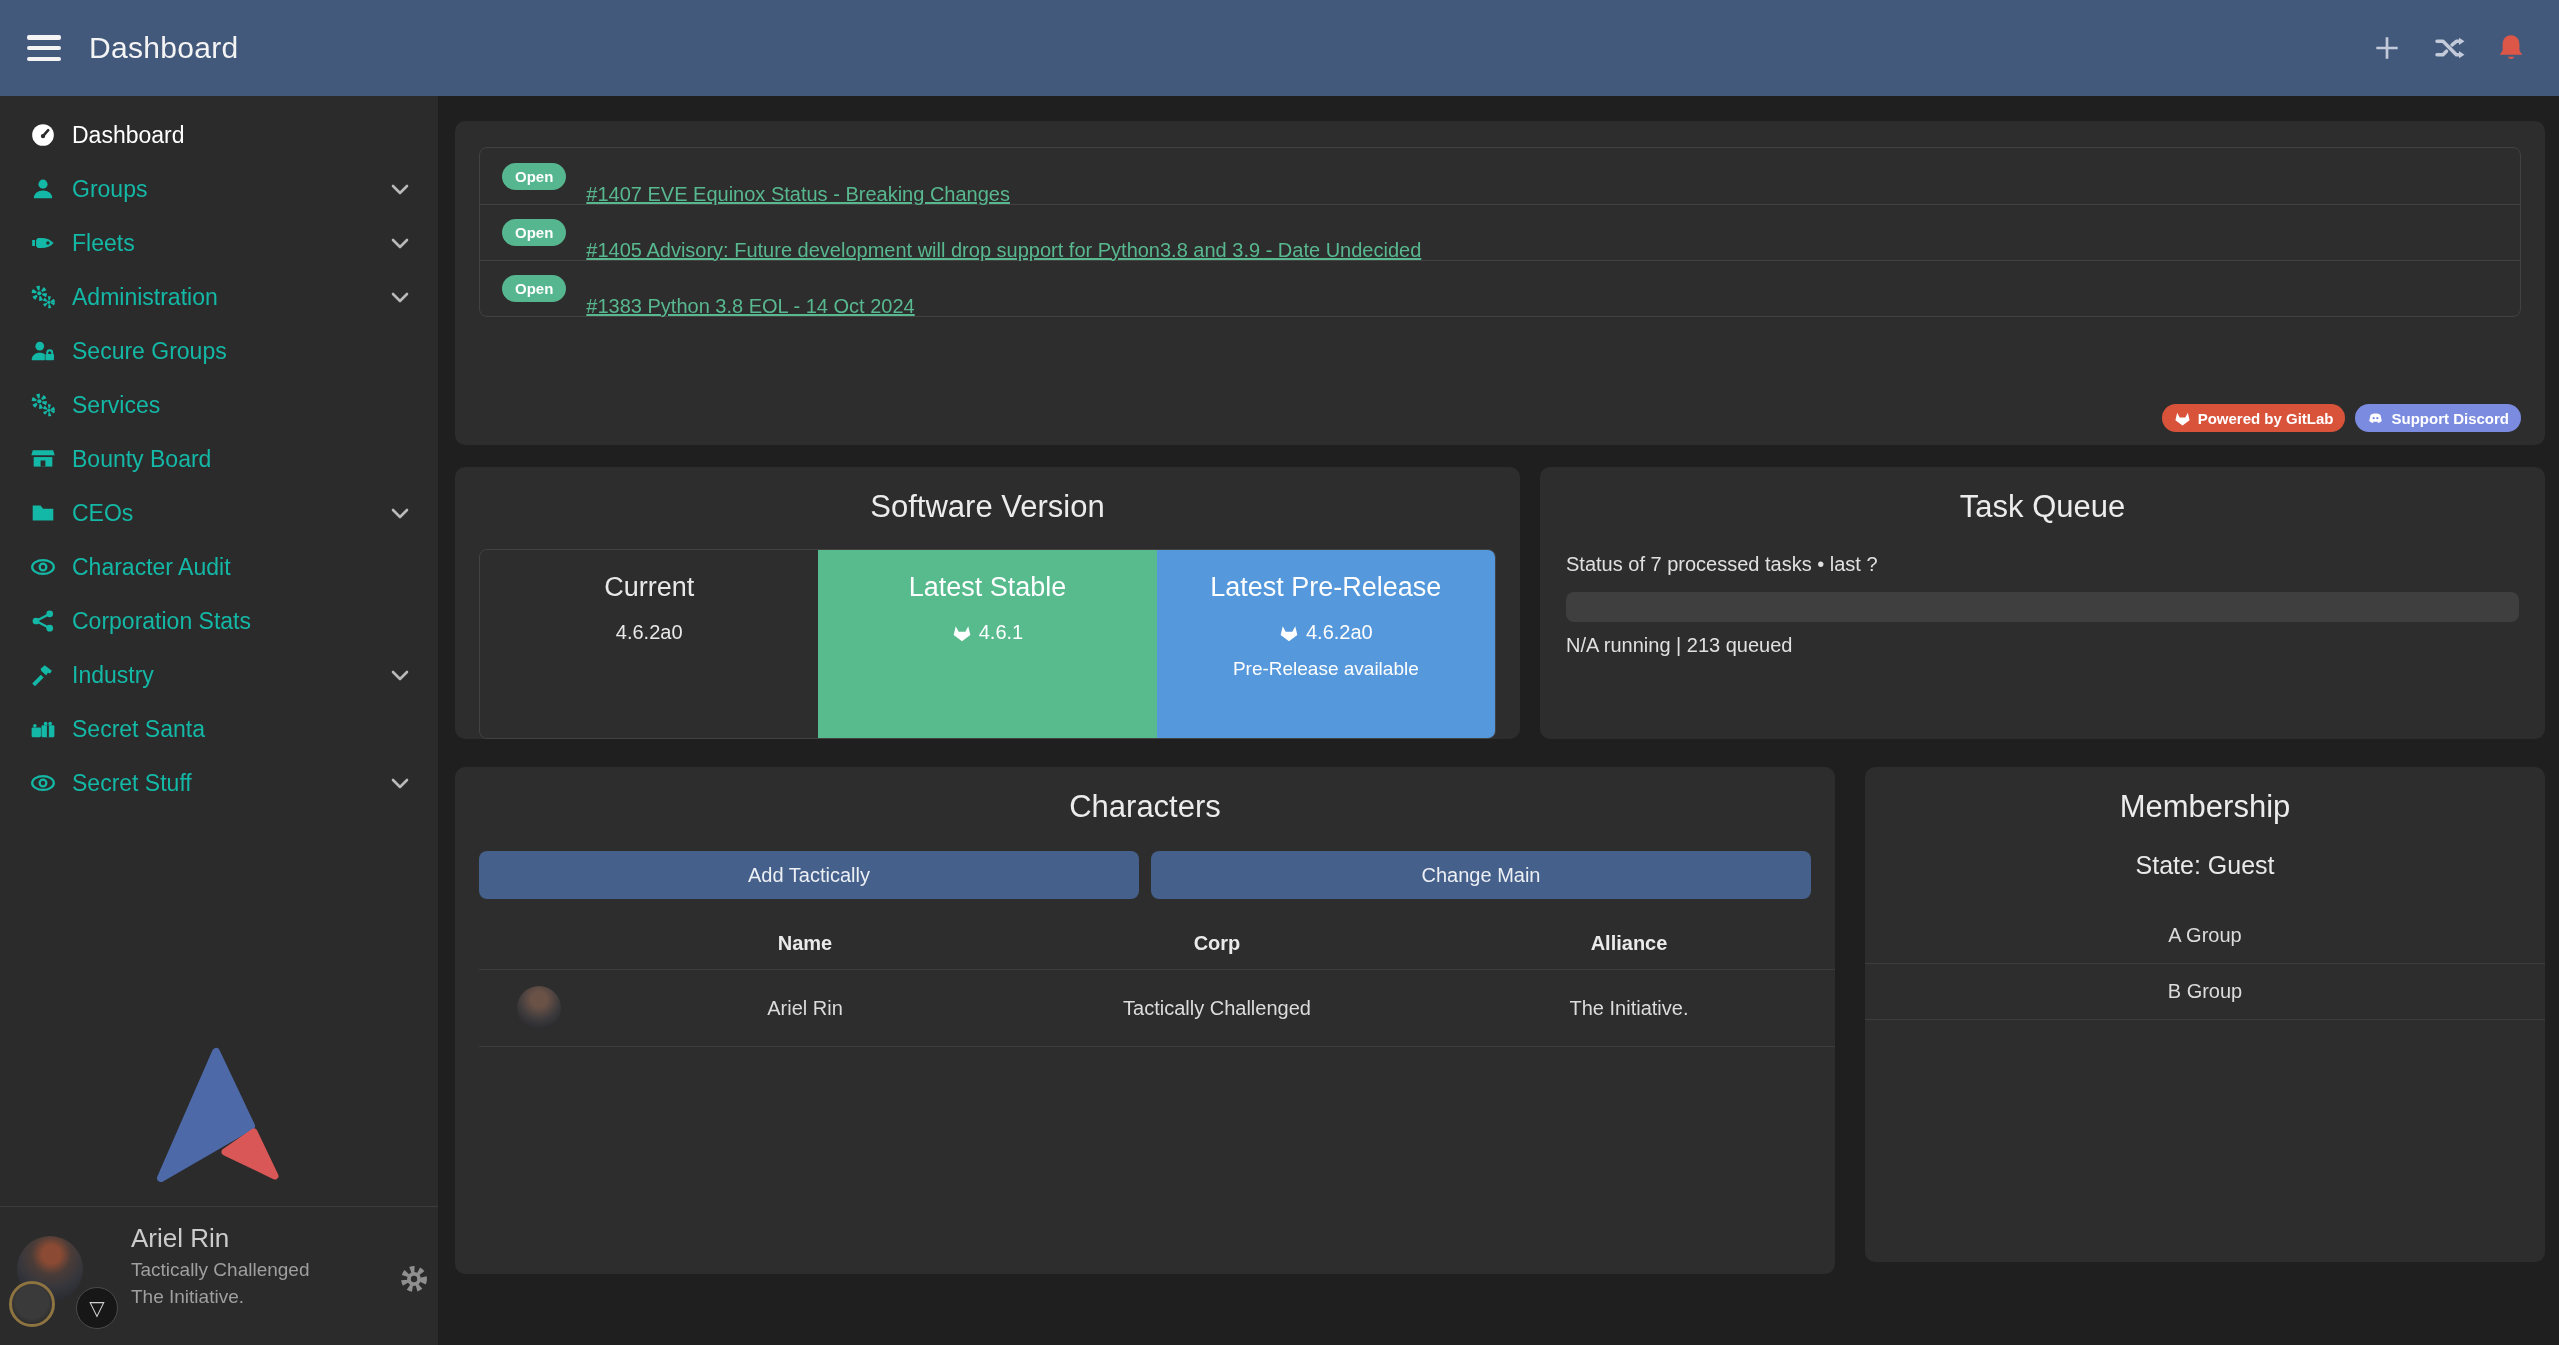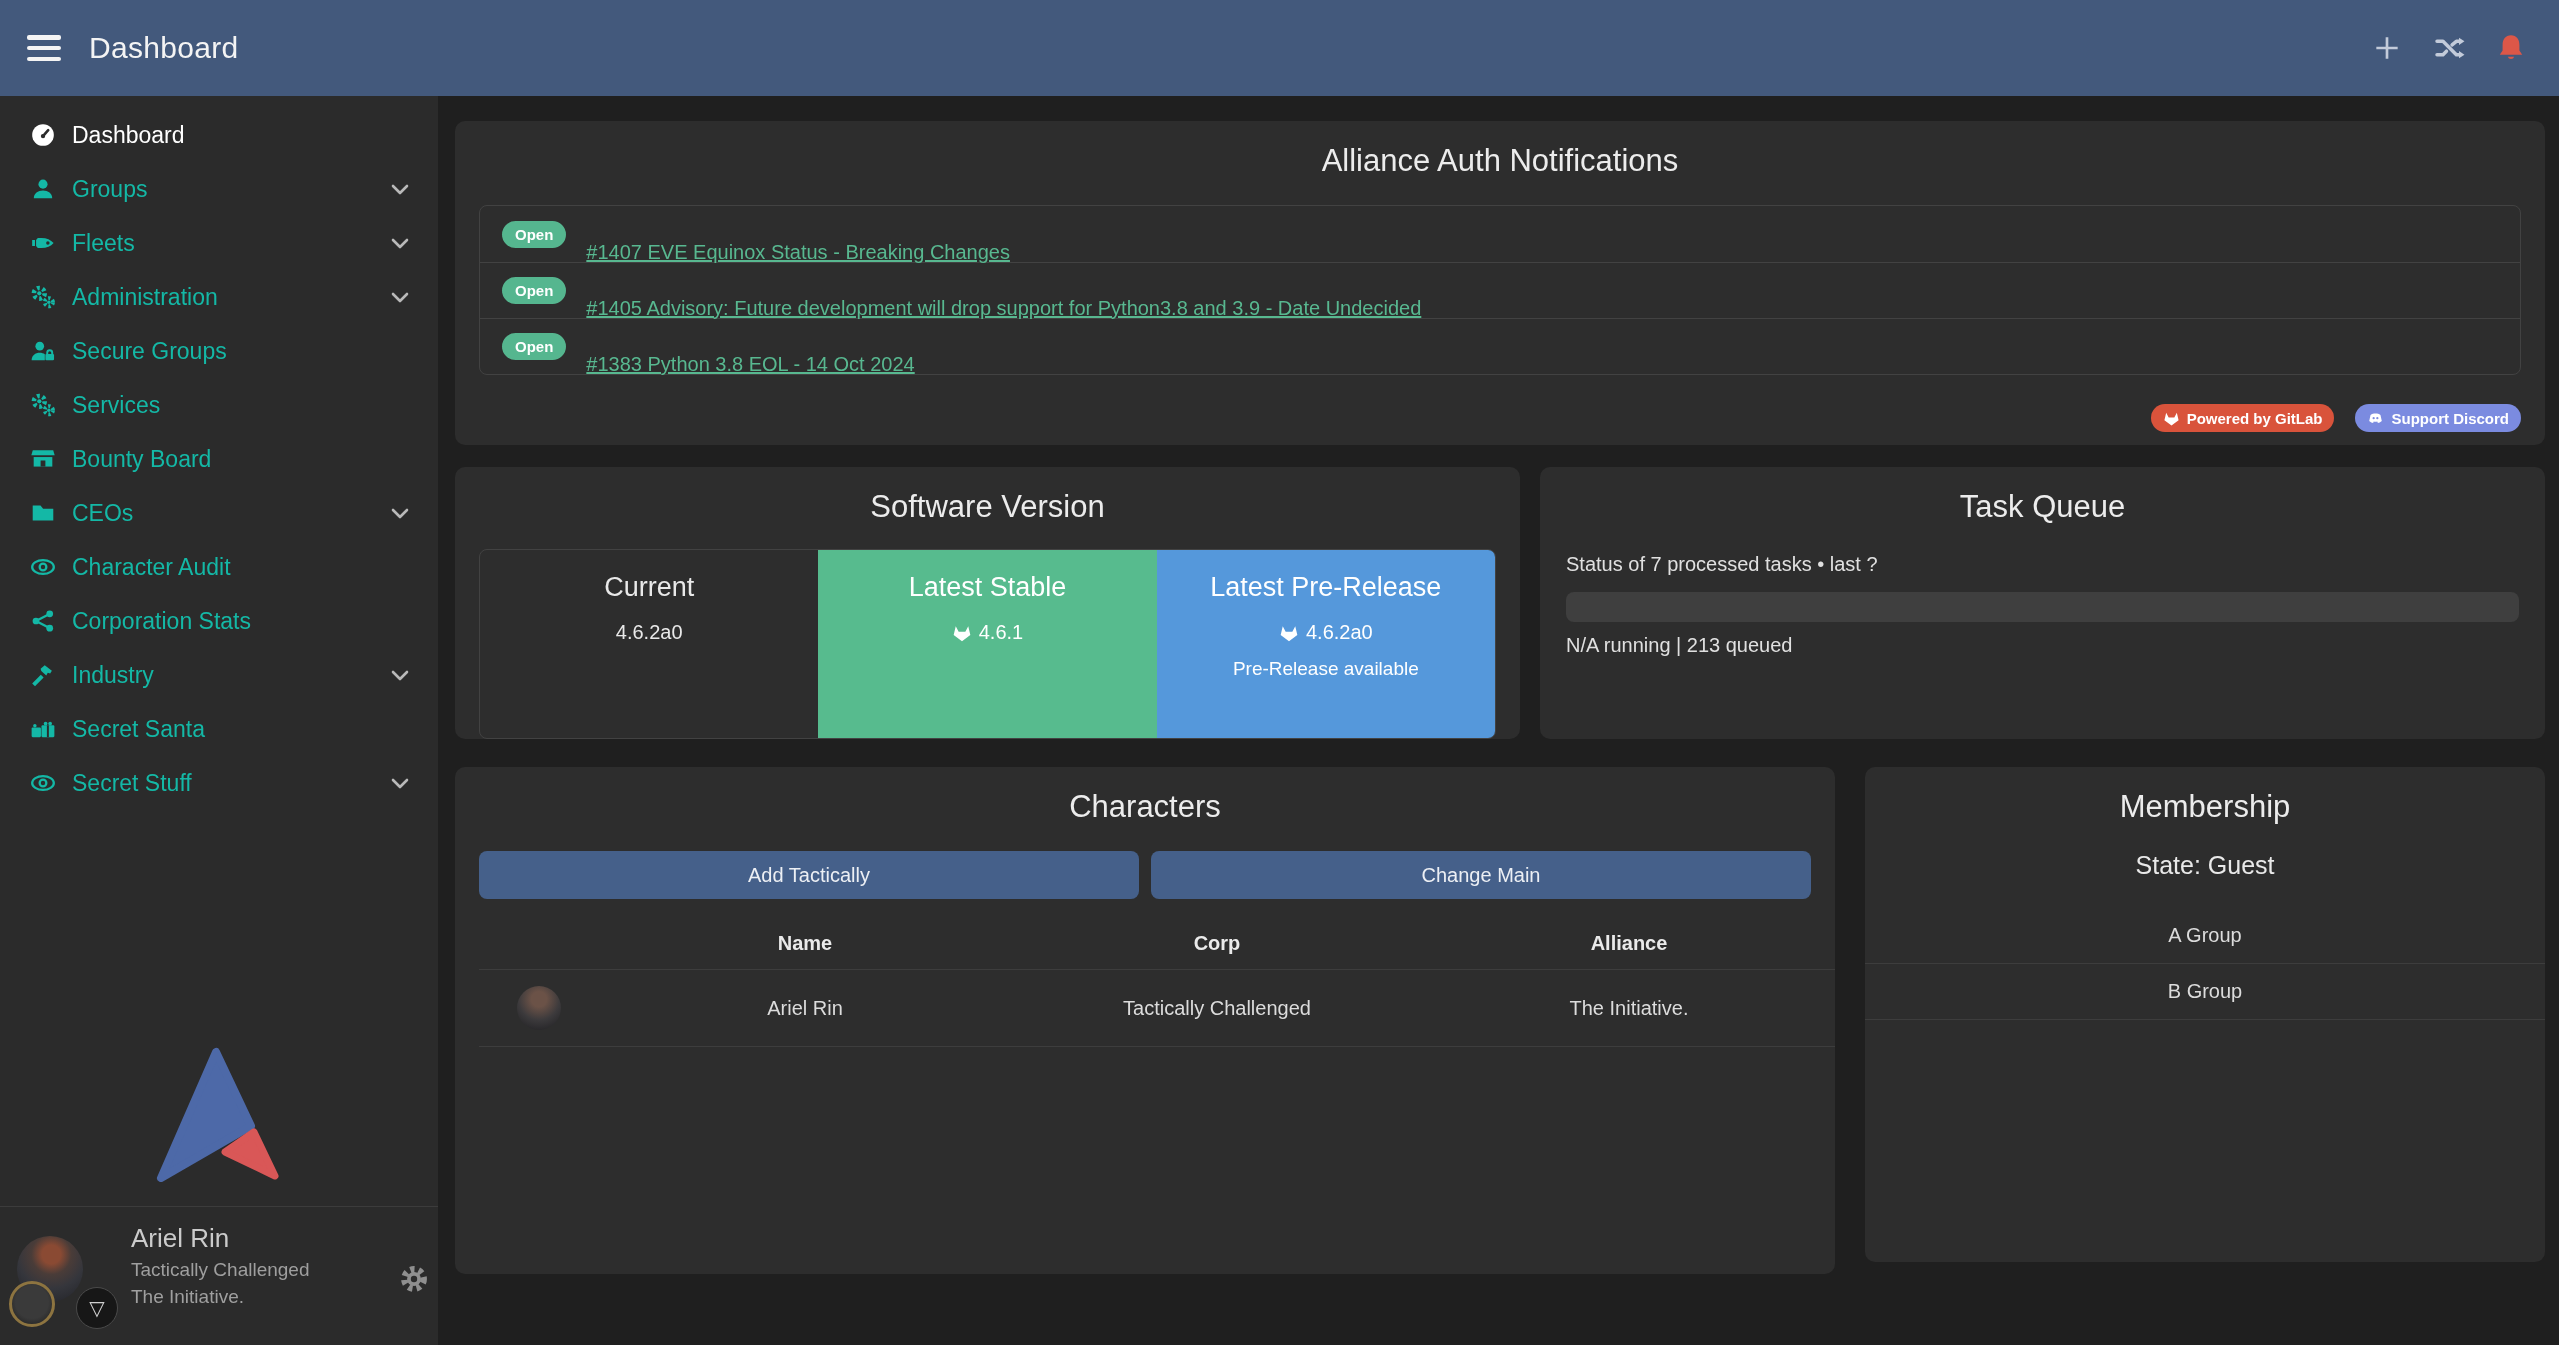--- a/index.html
+++ b/index.html
@@ -57,21 +57,21 @@
   #p-chars{left:455px;top:767px;width:1380px;height:507px;}
   #p-memb {left:1865px;top:767px;width:680px;height:495px;}
 
   
   .notif-list{margin:26px 24px 0;border:1px solid #424242;border-radius:8px;}
   .notif-row{height:56px;display:flex;align-items:center;padding:0 22px;gap:20px;}
   .notif-row + .notif-row{border-top:1px solid #424242;}
   .open-badge{background:var(--open);color:#fff;font-size:15px;font-weight:700;
      padding:6px 13px;border-radius:15px;line-height:1;}
   .notif-link{color:var(--link);font-size:20px;text-decoration:underline;cursor:pointer;margin-top:36px;}
-  .notif-badges{position:absolute;right:24px;bottom:13px;display:flex;gap:21px;}
+  .notif-badges{position:absolute;right:24px;bottom:13px;display:flex;gap:10px;}
   .shield{height:28px;border-radius:14px;display:flex;align-items:center;gap:7px;
      padding:0 12px;color:#fff;font-size:15px;font-weight:700;cursor:pointer;}
   .shield svg{width:17px;height:17px;}
   .shield.gitlab{background:var(--gitlab);}
   .shield.discord{background:var(--discord);}
 
   
   .ver-box{margin:24px 24px 0;height:190px;border:1px solid #424242;border-radius:8px;
      display:flex;overflow:hidden;}
   .ver-col{flex:1;text-align:center;padding-top:22px;color:#e9e9e9;}
@@ -321,21 +321,20 @@
         <svg viewBox="0 0 24 24">
             <circle cx="12" cy="12" r="7.2" fill="none" stroke="currentColor" stroke-width="5" stroke-dasharray="3.1 3.1"></circle>
             <circle cx="12" cy="12" r="5.2" fill="currentColor"></circle>
             <circle cx="12" cy="12" r="2.4" fill="#2b2b2b"></circle>
           </svg>
       </div>
     </div>
   </div>
 
   <div class="panel" id="p-notif">
-    <div class="panel-title">Alliance Auth Notifications</div>
     <div class="notif-list" id="notif-list">
         <div class="notif-row">
           <span class="open-badge">Open</span>
           <a class="notif-link">#1407 EVE Equinox Status - Breaking Changes</a>
         </div>
         <div class="notif-row">
           <span class="open-badge">Open</span>
           <a class="notif-link">#1405 Advisory: Future development will drop support for Python3.8 and 3.9 - Date Undecided</a>
         </div>
         <div class="notif-row">

